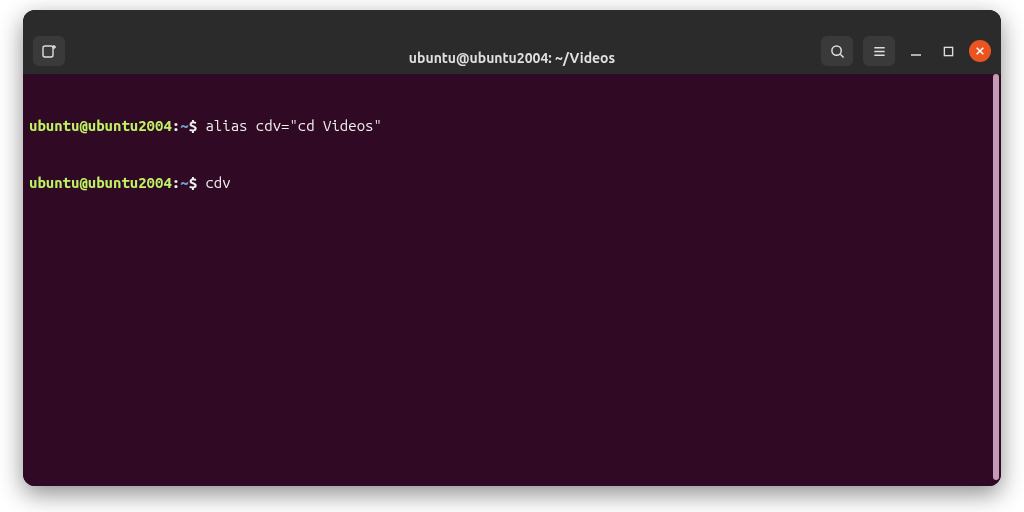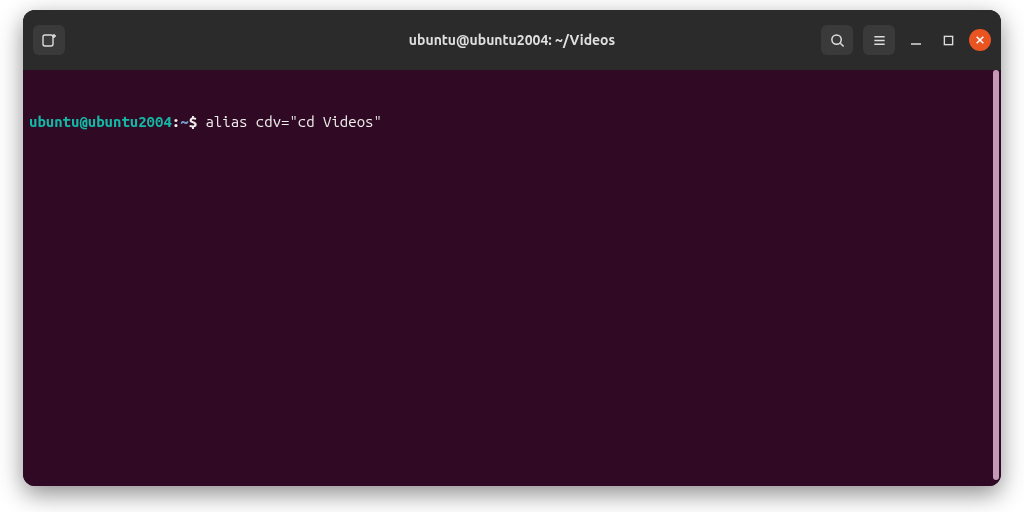--- a/index.html
+++ b/index.html
@@ -19,26 +19,26 @@
     margin-top: 10px;
     background: #300a24;
     border-radius: 12px;
     box-shadow: 0 8px 24px rgba(0,0,0,0.45);
     overflow: hidden;
     display: flex;
     flex-direction: column;
     position: relative;
   }
   .titlebar {
-    height: 60px;
+    height: 48px;
     background: #2b2b2b;
     display: flex;
-    align-items: center;
+    align-items: flex-end;
     position: relative;
-    padding: 0 10px;
+    padding: 8px 10px;
     flex-shrink: 0;
   }
   .titlebar-left {
     display: flex;
     align-items: center;
     gap: 6px;
   }
   .titlebar-center {
     position: absolute;
     left: 0;
@@ -98,21 +98,21 @@
   .scrollbar {
     position: absolute;
     right: 2px;
     top: 0px;
     bottom: 6px;
     width: 6px;
     background: #c49ab6;
     border-radius: 3px;
   }
   .line { display: block; }
-  .user { color: #14b8a6; font-weight: bold; }
+  .user { color: #bef264; font-weight: bold; }
   .colon, .dollar { color: #eeeeec; font-weight: bold; }
   .path { color: #729fcf; font-weight: bold; }
   .cmd { color: #eeeeec; }
   .cursor {
     display: inline-block;
     width: 9px;
     height: 17px;
     background: #eeeeec;
     vertical-align: text-bottom;
     margin-bottom: 1px;
@@ -161,15 +161,16 @@
         <svg width="10" height="10" viewBox="0 0 12 12" stroke="currentColor" stroke-width="1.8">
           <line x1="2" y1="2" x2="10" y2="10"></line>
           <line x1="10" y1="2" x2="2" y2="10"></line>
         </svg>
       </div>
     </div>
   </div>
 
   <div class="terminal">
     <span class="line"><span class="user">ubuntu@ubuntu2004</span><span class="colon">:</span><span class="path">~</span><span class="dollar">$ </span><span class="cmd">alias cdv="cd Videos"</span></span>
+    <span class="line"><span class="user">ubuntu@ubuntu2004</span><span class="colon">:</span><span class="path">~</span><span class="dollar">$ </span><span class="cmd">cdv</span></span>
     <div class="scrollbar"></div>
   </div>
 </div>
 
 </body></html>

